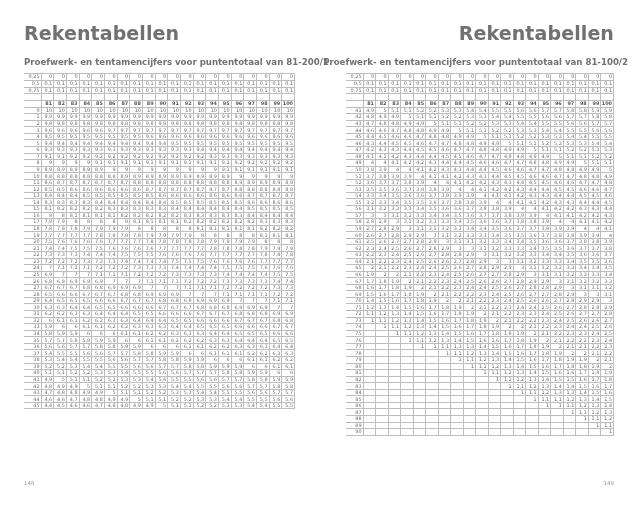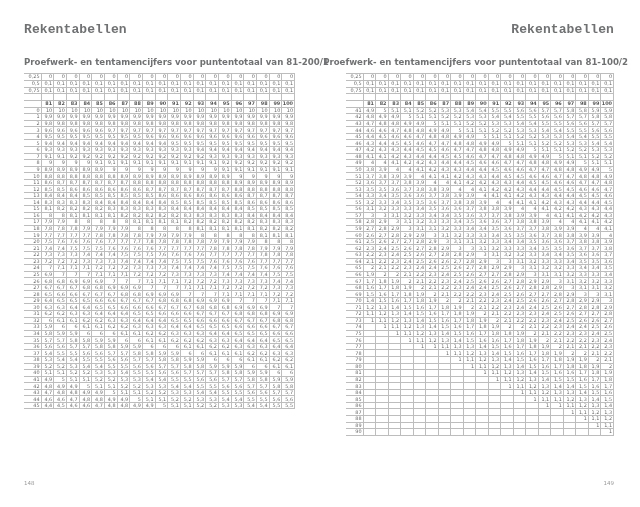--- a/index.html
+++ b/index.html
@@ -1,21 +1,21 @@
 <!DOCTYPE html>
 <html><head>
 <meta charset="utf-8">
 <style>
   html, body { margin:0; padding:0; background:#ffffff; }
   body { width:640px; height:507px; position:relative; overflow:hidden;
          font-family:"DejaVu Sans", "Liberation Sans", sans-serif; color:#6d6e71; }
   .page { position:absolute; top:0; width:320px; height:507px; }
   .page.left { left:0; }
   .page.right { left:320px; }
-  .title { position:absolute; top:22px; font-size:13px; font-weight:bold; color:#707173; letter-spacing:0.1px; margin:0; white-space:nowrap;font-family:Liberation Mono, monospace; }
+  .title { position:absolute; top:22px; font-size:19px; font-weight:bold; color:#707173; letter-spacing:0.1px; margin:0; white-space:nowrap; }
   .left .title { left:24px; }
   .right .title { right:26px; }
   .subtitle { position:absolute; top:57px; font-size:8.6px; color:#707173; margin:0; white-space:nowrap; }
   .left .subtitle { left:24px; }
   .right .subtitle { right:12px; }
   table.rt { position:absolute; border-collapse:collapse; table-layout:fixed; font-size:4.9px; color:#6a6a6a; line-height:1; }
   .left table.rt { left:24px; top:73px; width:271px; }
   .right table.rt { left:26px; top:73px; width:268px; }
   table.rt td { border:0.6px solid #bdbdbd; padding:0 1px 0 0; text-align:right; overflow:hidden; white-space:nowrap; }
   table.rt col.lab { width:17px; }

